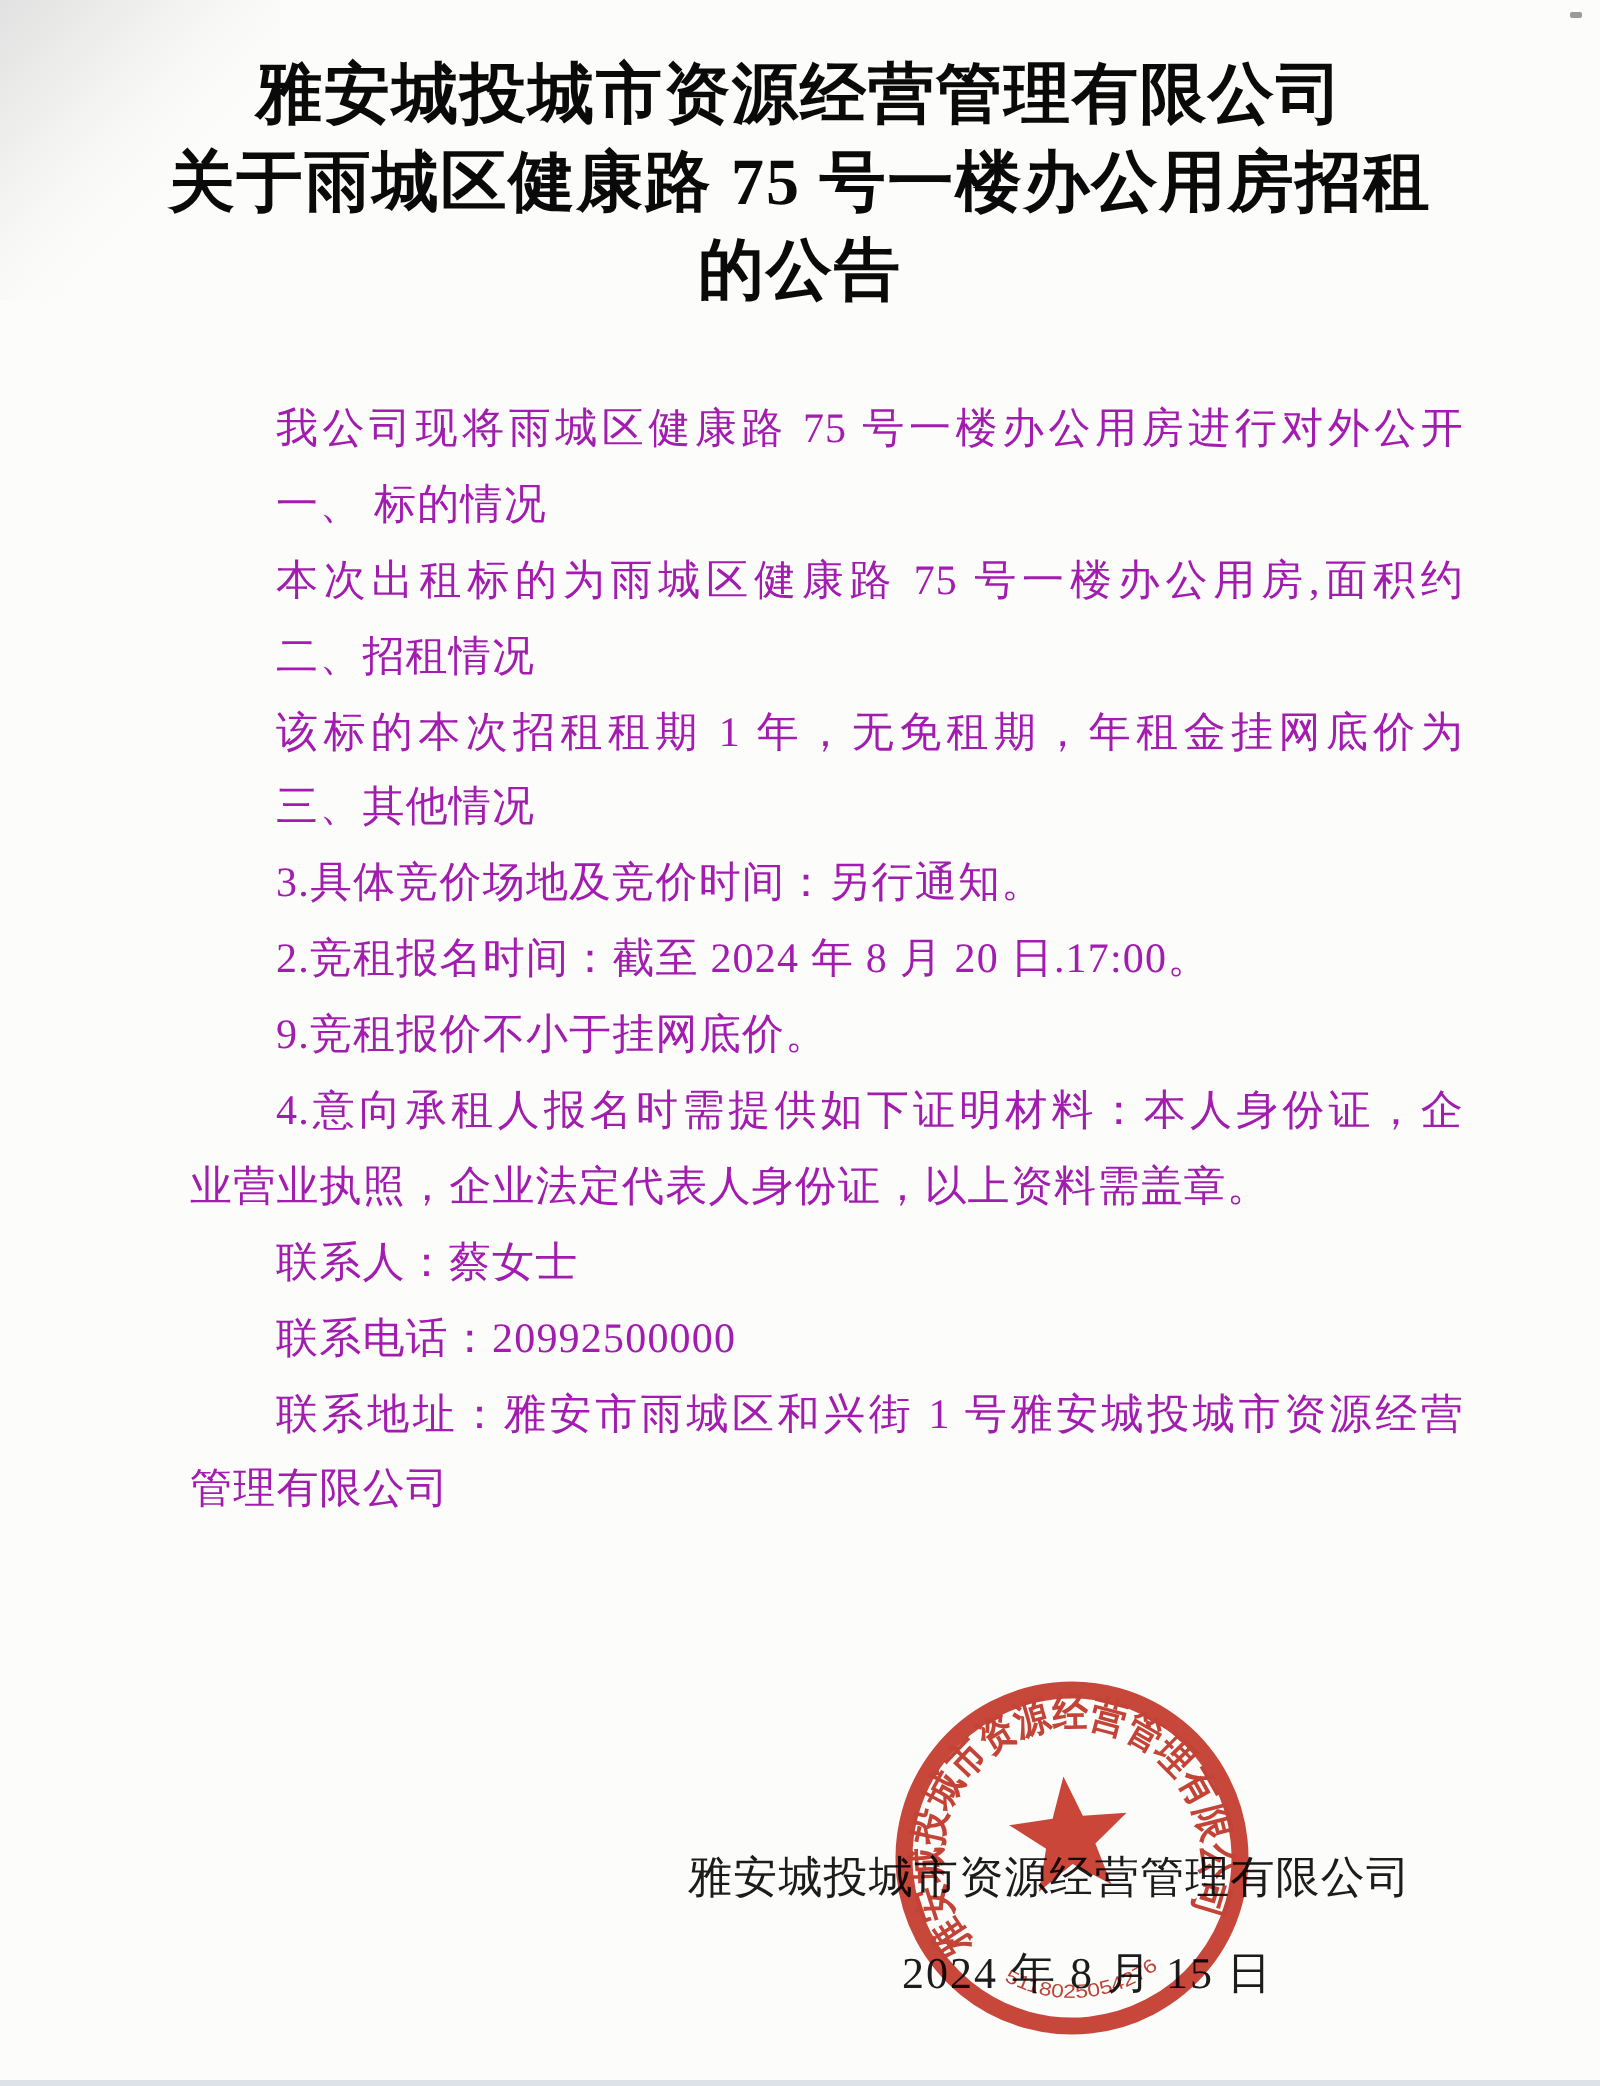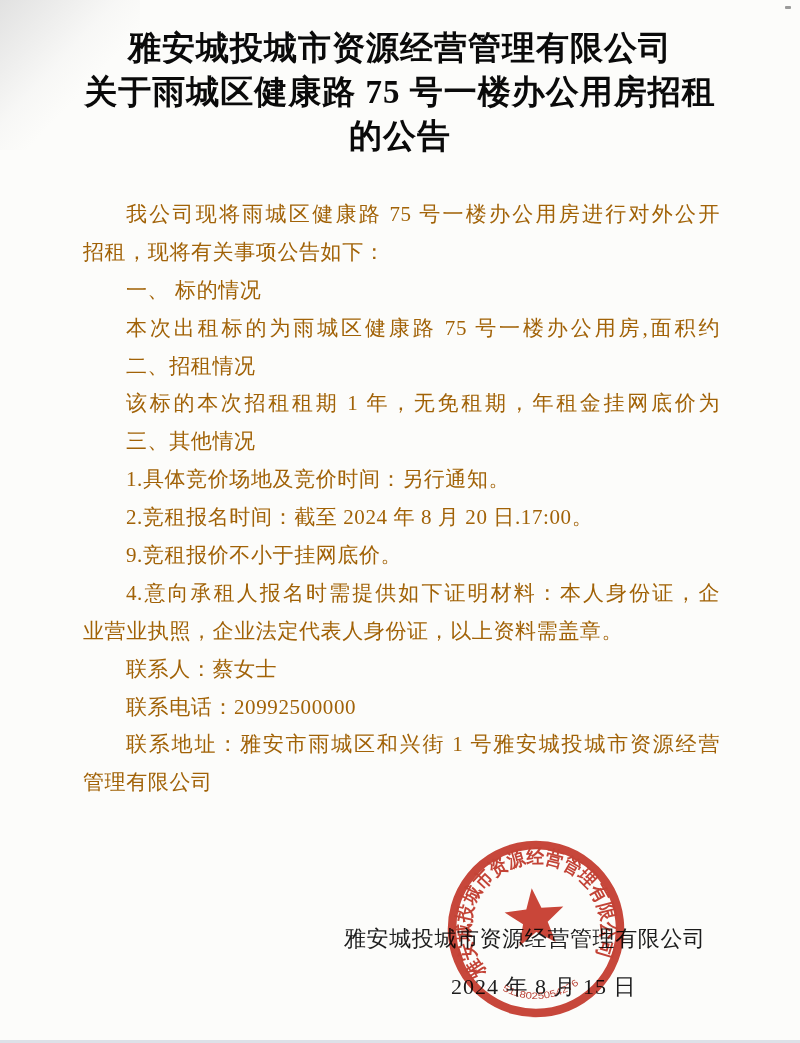--- a/index.html
+++ b/index.html
@@ -27,22 +27,22 @@
   }
   
   .doc-title{
     position:absolute;top:26px;left:50px;right:50px;
     text-align:center;
     font-size:33px;font-weight:bold;color:#0a0a0a;
     line-height:44px;letter-spacing:1px;
   }
   
   .body-block{
-    position:absolute;top:196px;left:83px;width:637px;
-    font-size:21px;letter-spacing:0.6px;color:#a16207;
+    position:absolute;top:196px;left:95px;width:637px;
+    font-size:21px;letter-spacing:0.6px;color:#a21caf;
   }
   .line{height:37.9px;line-height:37.9px;white-space:nowrap;}
   .line.i{text-indent:43px;}
   .line.j{white-space:normal;text-align:justify;text-align-last:justify;}
   
   .sig-company{
     position:absolute;top:924px;left:344px;
     font-size:22px;letter-spacing:0.6px;color:#1c1c1c;white-space:nowrap;
   }
   .sig-date{
@@ -66,27 +66,26 @@
   <div class="speck-tr"></div>
 
   <div class="doc-title">
     <div>雅安城投城市资源经营管理有限公司</div>
     <div>关于雨城区健康路 75 号一楼办公用房招租</div>
     <div>的公告</div>
   </div>
 
   <div class="body-block">
     <div class="line i j">我公司现将雨城区健康路 75 号一楼办公用房进行对外公开</div>
-    <div class="line">招租，现将有关事项公告如下：</div>
     <div class="line i">一、 标的情况</div>
     <div class="line i j">本次出租标的为雨城区健康路 75 号一楼办公用房,面积约</div>
     <div class="line i">二、招租情况</div>
     <div class="line i j">该标的本次招租租期 1 年，无免租期，年租金挂网底价为</div>
     <div class="line i">三、其他情况</div>
-    <div class="line i">1.具体竞价场地及竞价时间：另行通知。</div>
+    <div class="line i">3.具体竞价场地及竞价时间：另行通知。</div>
     <div class="line i">2.竞租报名时间：截至 2024 年 8 月 20 日.17:00。</div>
     <div class="line i">9.竞租报价不小于挂网底价。</div>
     <div class="line i j">4.意向承租人报名时需提供如下证明材料：本人身份证，企</div>
     <div class="line">业营业执照，企业法定代表人身份证，以上资料需盖章。</div>
     <div class="line i">联系人：蔡女士</div>
     <div class="line i">联系电话：20992500000</div>
     <div class="line i j">联系地址：雅安市雨城区和兴街 1 号雅安城投城市资源经营</div>
     <div class="line">管理有限公司</div>
   </div>
 

